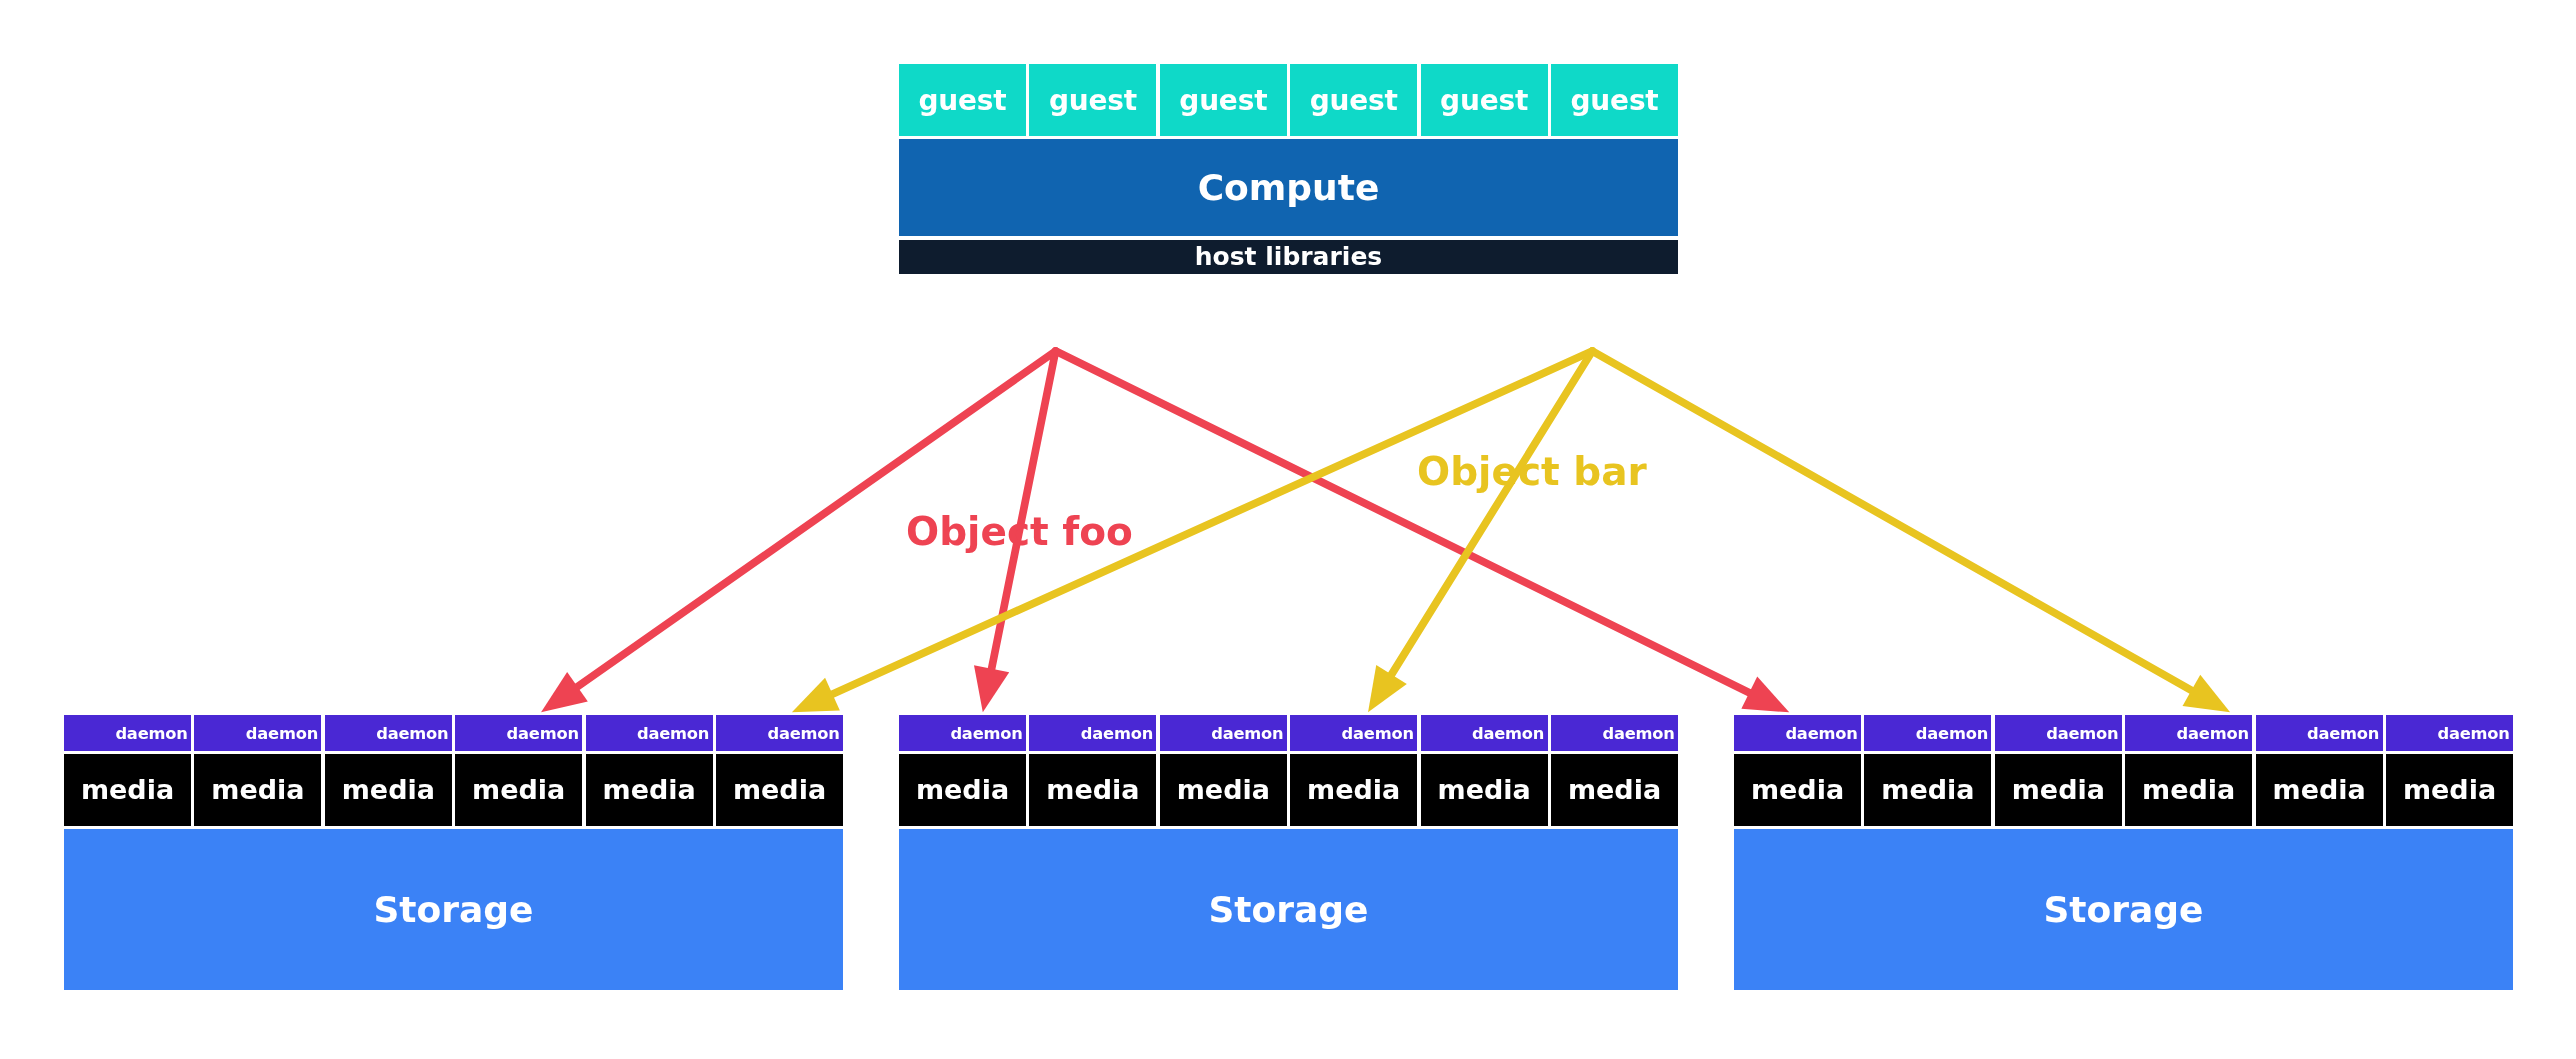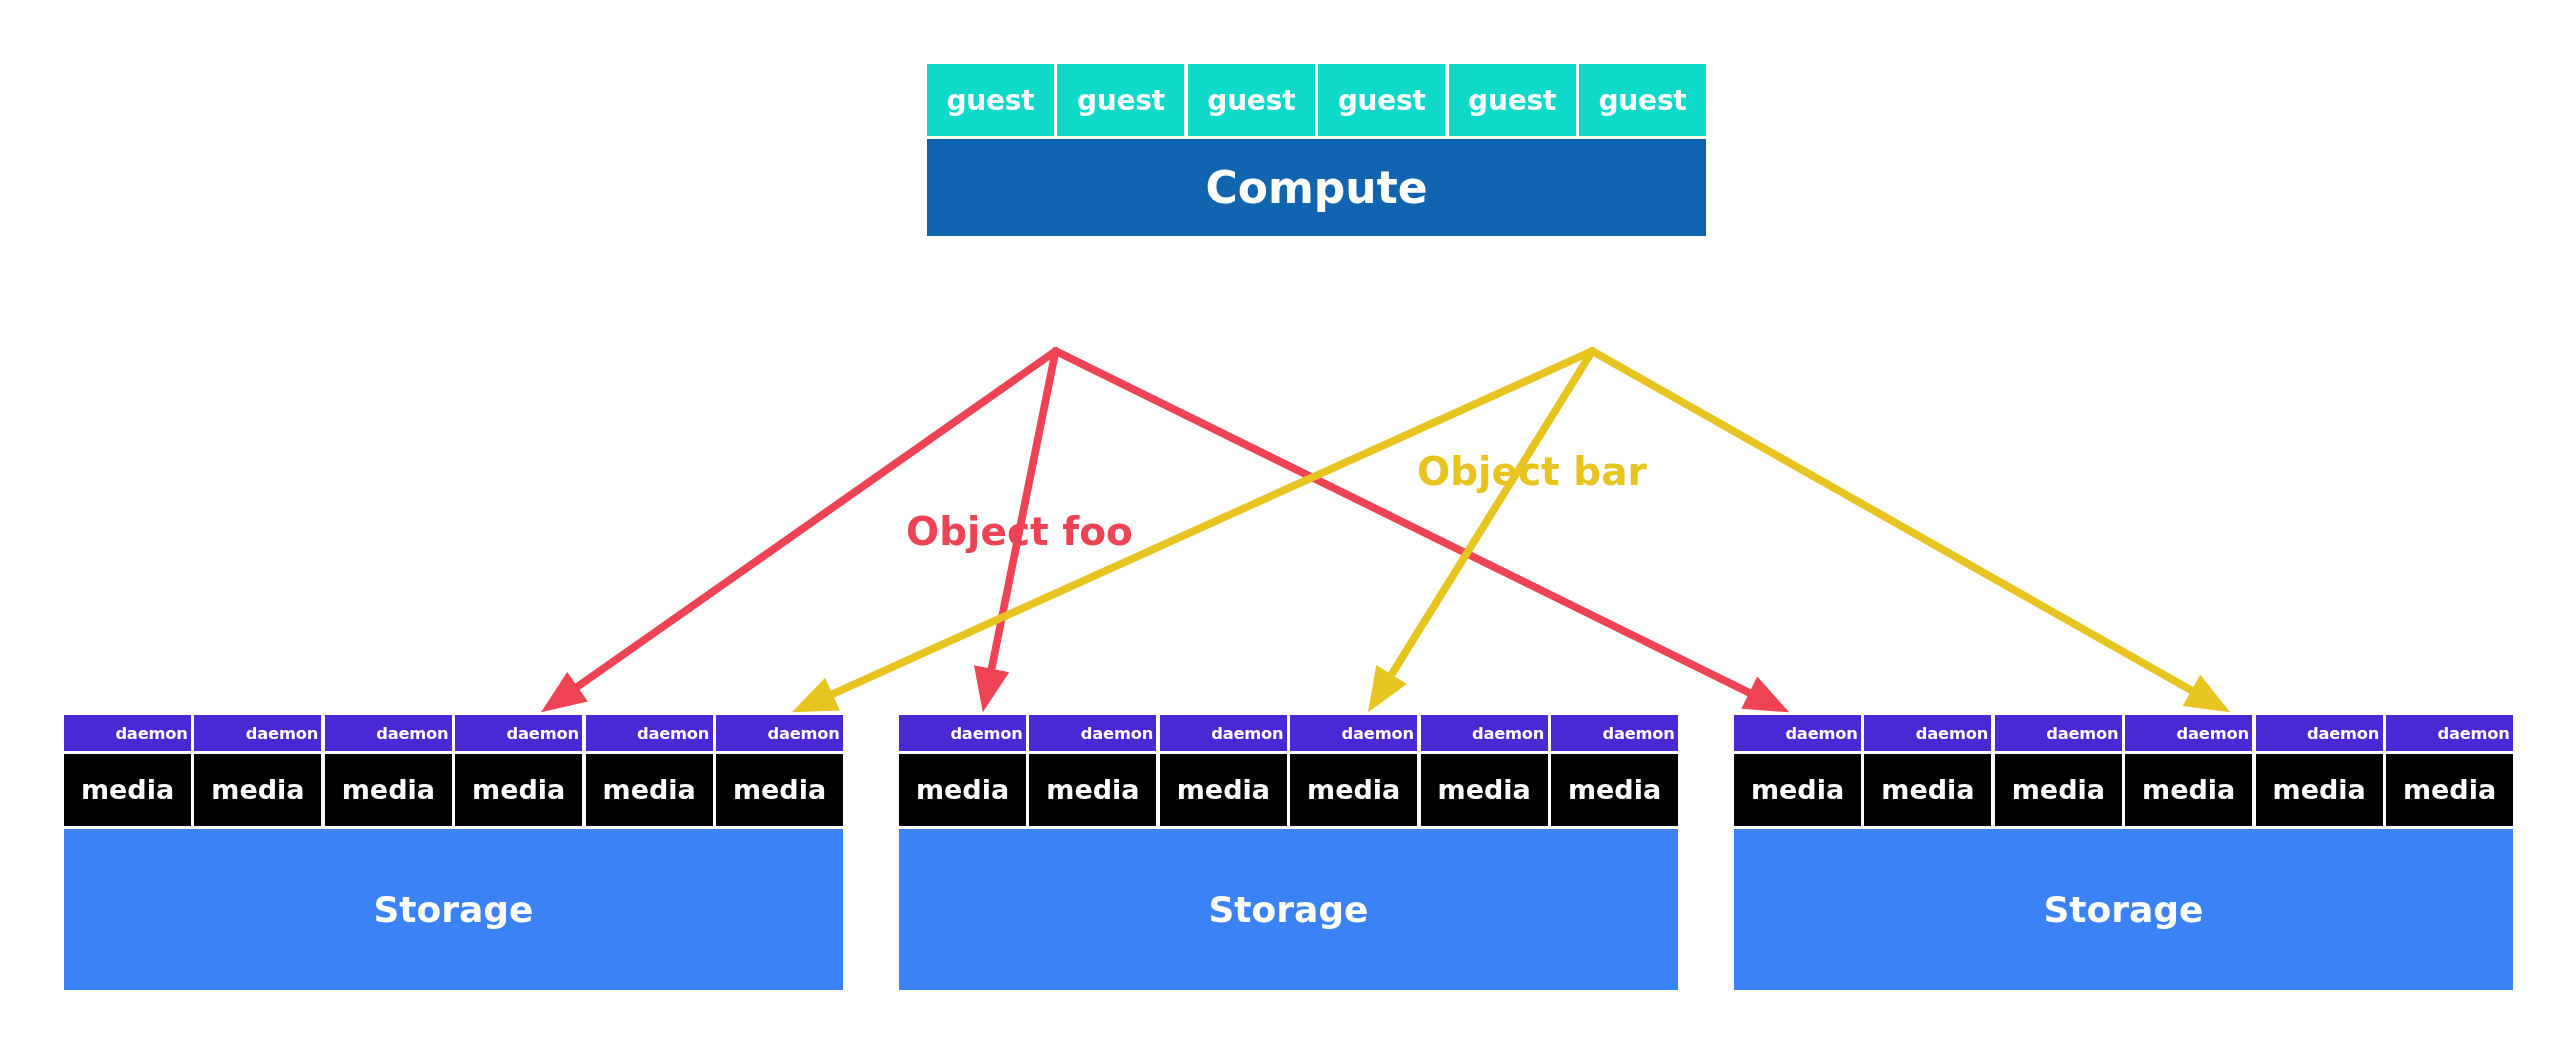--- a/index.html
+++ b/index.html
@@ -45,21 +45,21 @@
   }
 
   
   .compute-band {
     background: #1064B0;
     height: 97px;
     display: flex;
     align-items: center;
     justify-content: center;
     color: #ffffff;
-    font-size: 44px;
+    font-size: 36px;
     font-weight: 700;
     margin-bottom: 3.4px;
   }
 
   
   .hostlib-band {
     background: #0E1C2E;
     height: 34px;
     display: flex;
     align-items: center;
@@ -110,33 +110,34 @@
     font-size: 39px;
     font-weight: 700;
     white-space: nowrap;
   }
 </style>
 </head>
 <body>
 
 <div id="stage">
 
-  <div class="stack" id="compute-node" style="left:899px; top:64px; width:779px;margin-left:28px;">
+  <div class="stack" id="compute-node" style="left:899px; top:64px; width:779px;">
 
     <div class="strip guest-strip" id="guest-strip">
         <div class="cell guest-cell">guest</div>
         <div class="cell guest-cell">guest</div>
         <div class="cell guest-cell">guest</div>
         <div class="cell guest-cell">guest</div>
         <div class="cell guest-cell">guest</div>
         <div class="cell guest-cell">guest</div>
       </div>
 
     <div class="compute-band">Compute</div>
 
+    <div class="hostlib-band">host libraries</div>
   </div>
 
   <div class="stack" id="storage-node-1" style="left:64px; top:715px; width:779px;">
     <div class="strip daemon-strip">
         <div class="cell daemon-cell">daemon</div>
         <div class="cell daemon-cell">daemon</div>
         <div class="cell daemon-cell">daemon</div>
         <div class="cell daemon-cell">daemon</div>
         <div class="cell daemon-cell">daemon</div>
         <div class="cell daemon-cell">daemon</div>

